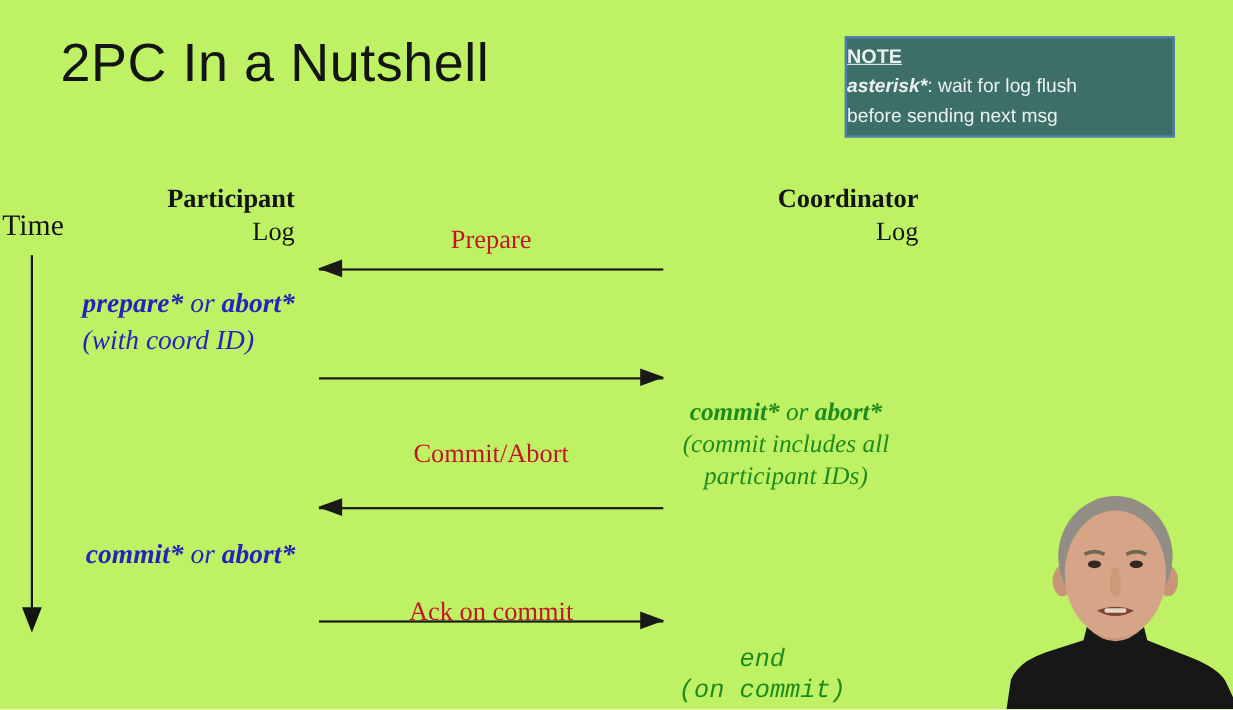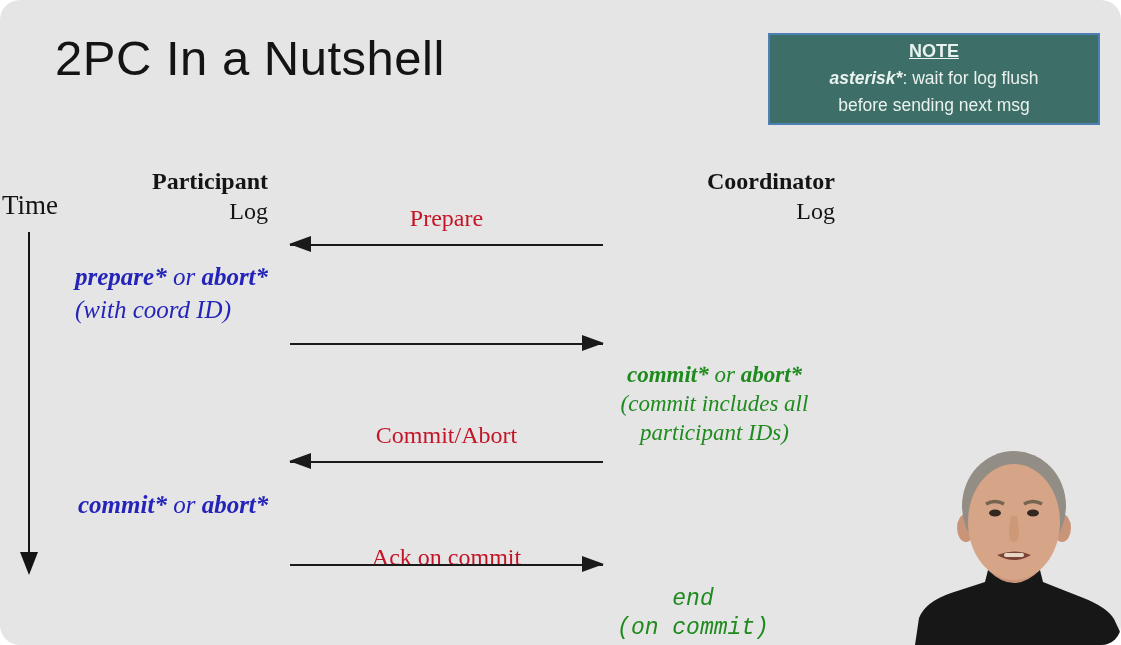--- a/index.html
+++ b/index.html
@@ -1,33 +1,33 @@
 <!DOCTYPE html>
 <html><head>
 <meta charset="utf-8">
 <style>
   html,body { margin:0; padding:0; background:#ffffff; }
   .slide {
-    position:relative; width:1121px; height:645px; background:#e5e5e5;
-    overflow:hidden; font-family:"Liberation Serif", serif; color:#1a1a1a;border-radius:20px;
+    position:relative; width:1121px; height:645px; background:#bef264;
+    overflow:hidden; font-family:"Liberation Serif", serif; color:#1a1a1a;
   }
 
   
   .title {
     position:absolute; left:55px; top:30px; margin:0;
     font-family:"Liberation Sans", sans-serif; font-weight:400;
     font-size:49px; color:#141414; letter-spacing:0.5px;
   }
 
   
   .note {
-    position:absolute; left:768px; top:33px; width:332px; height:92px;
+    position:absolute; left:768px; top:33px; width:300px; height:92px;
     box-sizing:border-box; background:#3d6e67; border:2px solid #4d7fb5;
     color:#eaf2ef; font-family:"Liberation Sans", sans-serif;
-    font-size:17.5px; text-align:center; padding-top:3px; line-height:27px;
+    font-size:17.5px; text-align:left; padding-top:3px; line-height:27px;
   }
   .note-heading { font-weight:bold; text-decoration:underline; font-size:18px; }
   .note-term { font-weight:bold; font-style:italic; }
 
   
   .time-label { position:absolute; left:2px; top:190px; font-size:27px; color:#141414; }
   .time-line  { position:absolute; left:28px; top:232px; width:2px; height:322px; background:#141414; }
   .time-arrowhead {
     position:absolute; left:20px; top:552px; width:0; height:0;
     border-left:9px solid transparent; border-right:9px solid transparent;
@@ -99,21 +99,21 @@
   <div class="arrow" style="top:343px;">
       <span class="ah right"></span>
     </div>
 
   <div class="clog" style="left:602px; top:360px; width:225px;">
     <div><b>commit*</b><span> or </span><b>abort*</b></div>
     <div>(commit includes all</div>
     <div>participant IDs)</div>
   </div>
 
-  <div class="msg-label" style="top:422px;">Commit/Abort</div>
+  <div class="msg-label" style="top:400px;">Commit/Abort</div>
   <div class="arrow" style="top:461px;">
       <span class="ah left"></span>
     </div>
 
   <div class="plog" style="left:78px; top:488px;">
     <div><b>commit*</b><span> or </span><b>abort*</b></div>
   </div>
 
   <div class="msg-label" style="top:544px;">Ack on commit</div>
   <div class="arrow" style="top:564px;">

